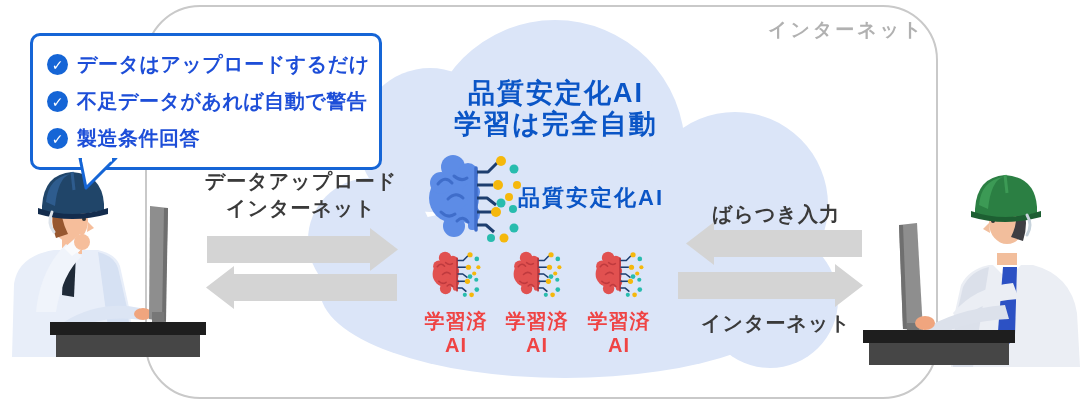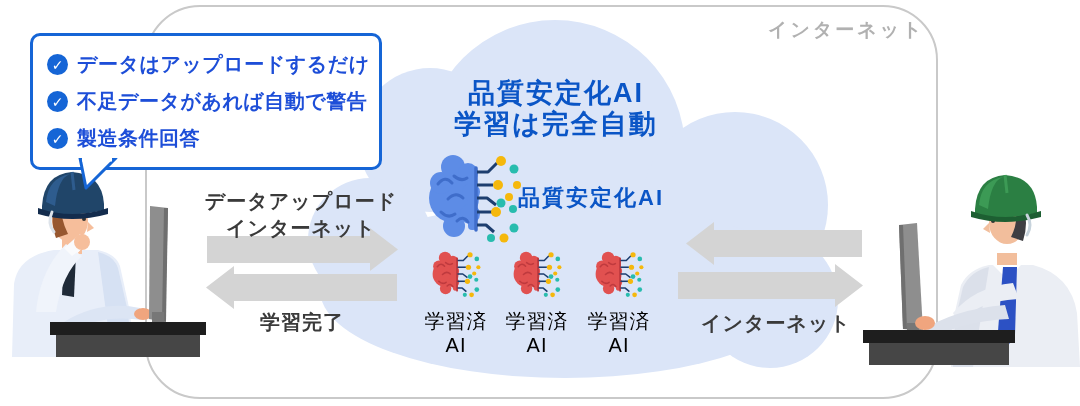--- a/index.html
+++ b/index.html
@@ -22,22 +22,22 @@
   .check-badge{flex:0 0 auto;width:21px;height:21px;border-radius:50%;background:#1565d6;color:#fff;
     font-size:14px;font-weight:bold;display:flex;align-items:center;justify-content:center;line-height:1;}
   .callout-text{font-size:20px;font-weight:bold;color:#1d4ed8;white-space:nowrap;letter-spacing:.5px;}
   .callout-tail{position:absolute;left:76px;top:158px;z-index:6;}
 
   
   .platform-title{position:absolute;left:380px;top:78px;width:352px;text-align:center;color:#0a55c6;
     font-size:27px;font-weight:bold;line-height:31px;letter-spacing:2px;z-index:3;}
   .main-ai-label{position:absolute;left:518px;top:183px;font-size:22px;font-weight:bold;color:#0a55c6;
     letter-spacing:2px;white-space:nowrap;z-index:3;}
-  .trained-label{position:absolute;top:309px;width:84px;text-align:center;font-size:20px;font-weight:normal;
-    color:#000000;line-height:24px;letter-spacing:1px;z-index:3;}
+  .trained-label{position:absolute;top:309px;width:84px;text-align:center;font-size:20px;font-weight:bold;
+    color:#ef4444;line-height:24px;letter-spacing:1px;z-index:3;}
 
   
   .flow-label{position:absolute;text-align:center;font-size:20px;font-weight:bold;color:#3a3a3a;
     line-height:27px;letter-spacing:1px;z-index:4;white-space:nowrap;}
 
   
   .brain{position:absolute;z-index:3;}
   .brain-blue{--brain:#5d8ce6;--fold:#3f6dca;}
   .brain-red{--brain:#e15150;--fold:#bf3a3e;}
 
@@ -147,25 +147,25 @@
   </div>
   <div class="trained-label" style="left:495px">
     <div>学習済</div>
     <div>AI</div>
   </div>
   <div class="trained-label" style="left:577px">
     <div>学習済</div>
     <div>AI</div>
   </div>
 
-  <div class="flow-label" style="left:190px;top:188px;width:222px">
+  <div class="flow-label" style="left:190px;top:168px;width:222px">
     <div>データアップロード</div>
     <div>インターネット</div>
   </div>
-  <div class="flow-label" style="left:230px;top:309px;width:144px">学習完了</div>
+  <div class="flow-label" style="left:691px;top:201px;width:170px">ばらつき入力</div>
   <div class="flow-label" style="left:691px;top:310px;width:170px">インターネット</div>
 
   <div class="callout">
     <div class="callout-row">
       <span class="check-badge">✓</span>
       <span class="callout-text">データはアップロードするだけ</span>
     </div>
     <div class="callout-row">
       <span class="check-badge">✓</span>
       <span class="callout-text">不足データがあれば自動で警告</span>

